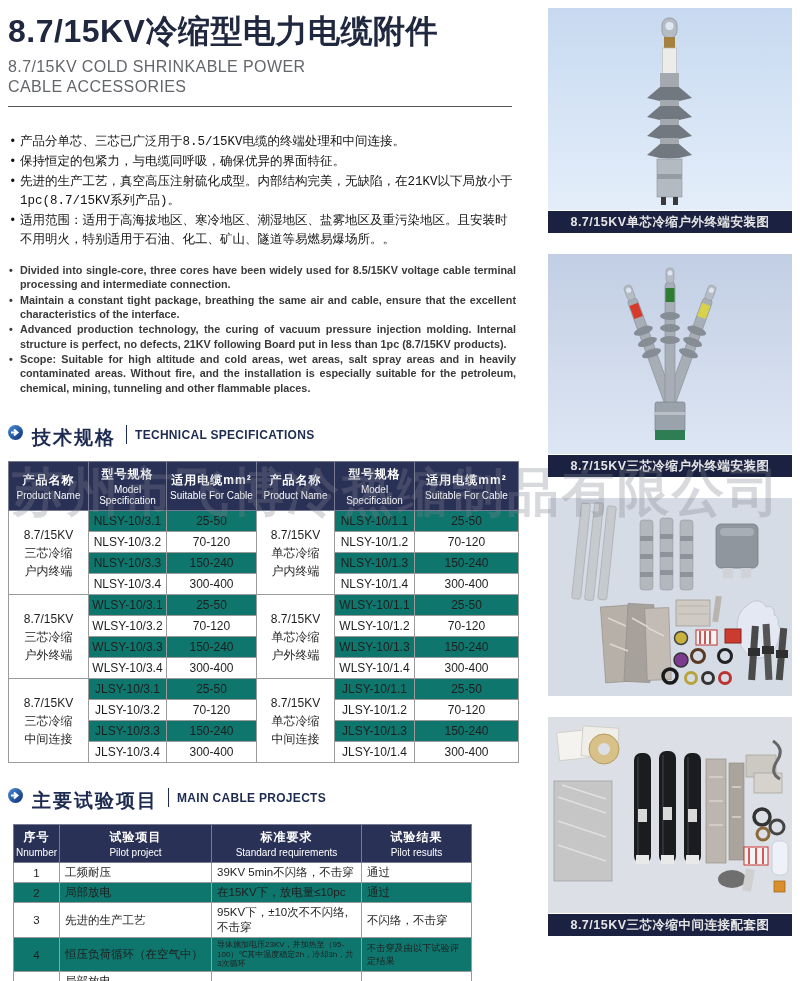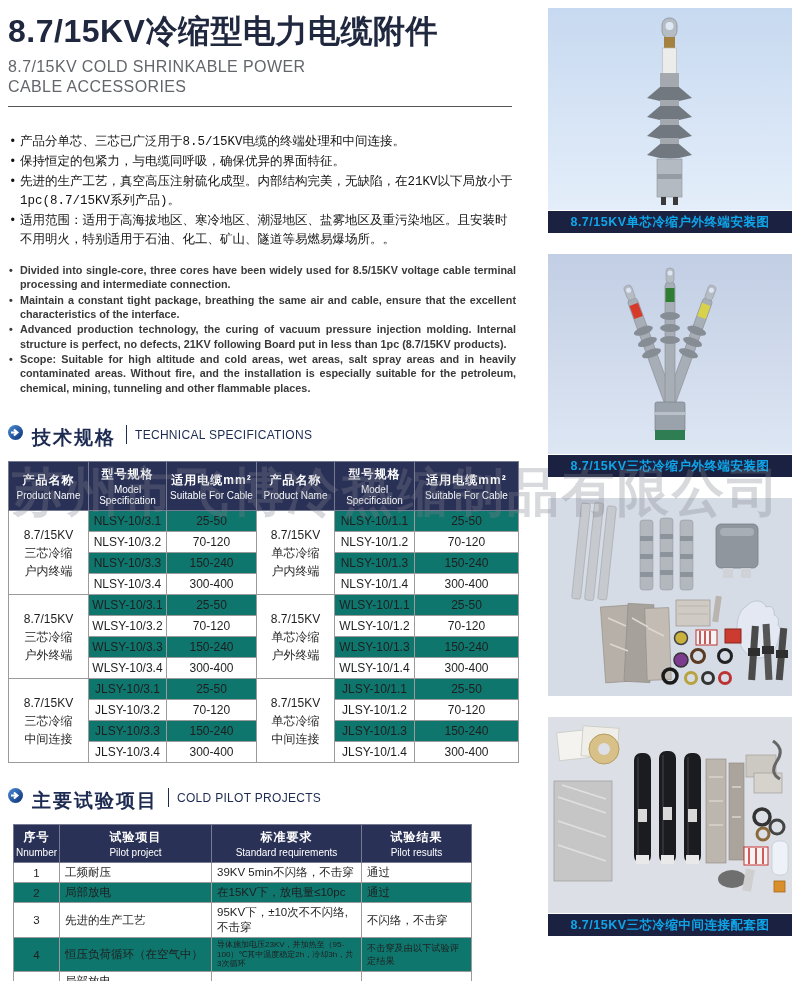--- a/index.html
+++ b/index.html
@@ -26,42 +26,42 @@
   ul.cn-list{list-style:none; margin-top:26px; width:508px; font-size:12.5px; line-height:1.52; color:#141414;font-family:Liberation Mono, monospace;}
   ul.en-list{list-style:none; margin-top:13px; width:508px; font-size:10.8px; line-height:1.33; color:#3a3a3a; text-align:justify;font-weight:bold;}
   ul.cn-list li, ul.en-list li{position:relative; padding-left:12px; margin-bottom:1px;}
   ul.cn-list li::before, ul.en-list li::before{content:"•"; position:absolute; left:1px; top:0;}
 
   .sec-head{display:flex; margin-top:30px;}
   .sec-head.second{margin-top:25px;}
   .sec-icon{width:15px; height:15px; margin-right:9px; display:inline-block;}
   .sec-cn{font-size:19px; font-weight:bold; color:#1d2b52; letter-spacing:2px;}
   .sec-sep{width:1px; height:19px; background:#1d2b52; margin:0 8px 0 10px;}
-  .sec-en{font-size:12px; font-weight:normal; color:#1d2b52; letter-spacing:0.3px; padding-top:3px;}
+  .sec-en{font-size:12px; font-weight:bold; color:#1d2b52; letter-spacing:0.3px; padding-top:3px;}
 
   table{border-collapse:collapse; table-layout:fixed; margin-top:10px;}
   #spec-table{width:510px;}
   #pilot-table{width:458px; margin-left:5px;}
   th{background:var(--navy); color:#fff; border:1px solid #767b92; padding:4px 1px; vertical-align:middle;}
   .th-cn{font-size:12px; font-weight:bold; letter-spacing:1px;}
   .th-en{font-size:10px; font-weight:normal; margin-top:1px;}
   td{border:1px solid #9b9b9b; background:#fff; vertical-align:middle;}
   #spec-table td{text-align:center; font-size:12px; padding:3px 2px; height:20px; color:#1e1e1e;}
   #spec-table td.product{font-size:12px; line-height:1.5; background:#fff;}
   tr.shade td{background:#0f766e;}
   tr.shade td.product{background:#fff;}
   #pilot-table td{font-size:11.5px; padding:2px 5px; height:19px; color:#1e1e1e; text-align:left;}
   #pilot-table td.no{text-align:center;}
   #pilot-table .small{font-size:8px; line-height:1.2; display:inline-block; vertical-align:middle;}
   #pilot-table td.rsmall{font-size:9.2px;}
 
   .photo-card{width:244px; margin-bottom:21px;}
   .photo-card svg{display:block;}
   .photo-caption{
-    height:22px; background:var(--caption); color:#0ea5e9; font-weight:bold;
+    height:22px; background:var(--caption); color:#e5e5e5; font-weight:bold;
     font-size:12.5px; display:flex; align-items:center; justify-content:center;
     letter-spacing:0.5px; margin-top:1px;
   }
 </style>
 </head>
 <body>
 
 <div class="watermark">苏州市飞博冷热缩制品有限公司</div>
 
 <div class="left-col">
@@ -224,21 +224,21 @@
 
   <div class="sec-head second">
     <span class="sec-icon">
       <svg width="15" height="15" viewBox="0 0 15 15">
         <circle cx="7.5" cy="7.5" r="7.5" fill="url(#ic)"></circle>
         <path d="M3 7.5h5.2M5.9 4.4l3.6 3.1-3.6 3.1" stroke="#fff" stroke-width="2" fill="none"></path>
       </svg>
     </span>
     <span class="sec-cn">主要试验项目</span>
     <span class="sec-sep"></span>
-    <span class="sec-en">COLD PILOT PROJECTS</span>
+    <span class="sec-en">MAIN CABLE PROJECTS</span>
   </div>
 
   <table id="pilot-table">
     <colgroup>
         <col style="width:46px">
         <col style="width:152px">
         <col style="width:150px">
         <col style="width:110px">
       </colgroup>
     <thead>

